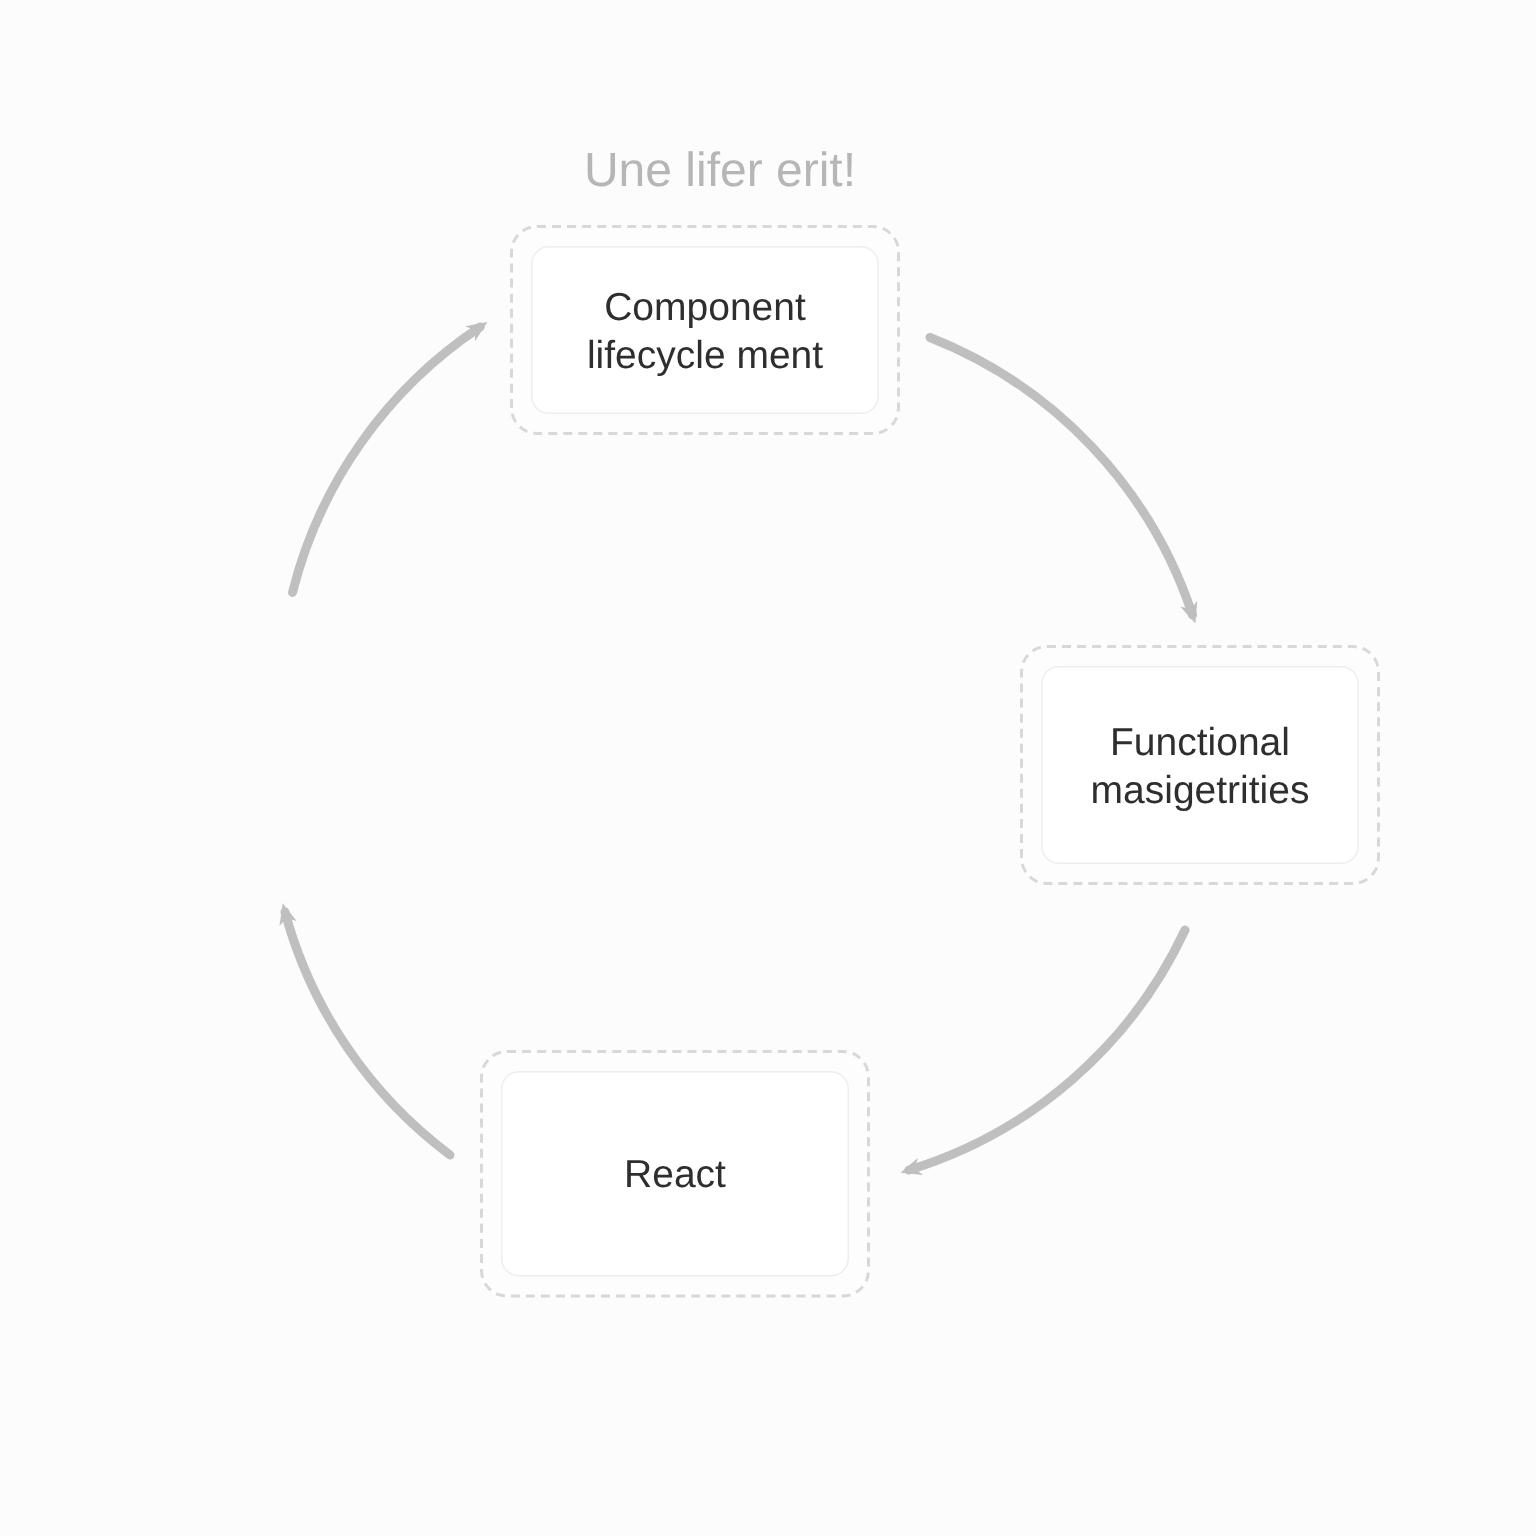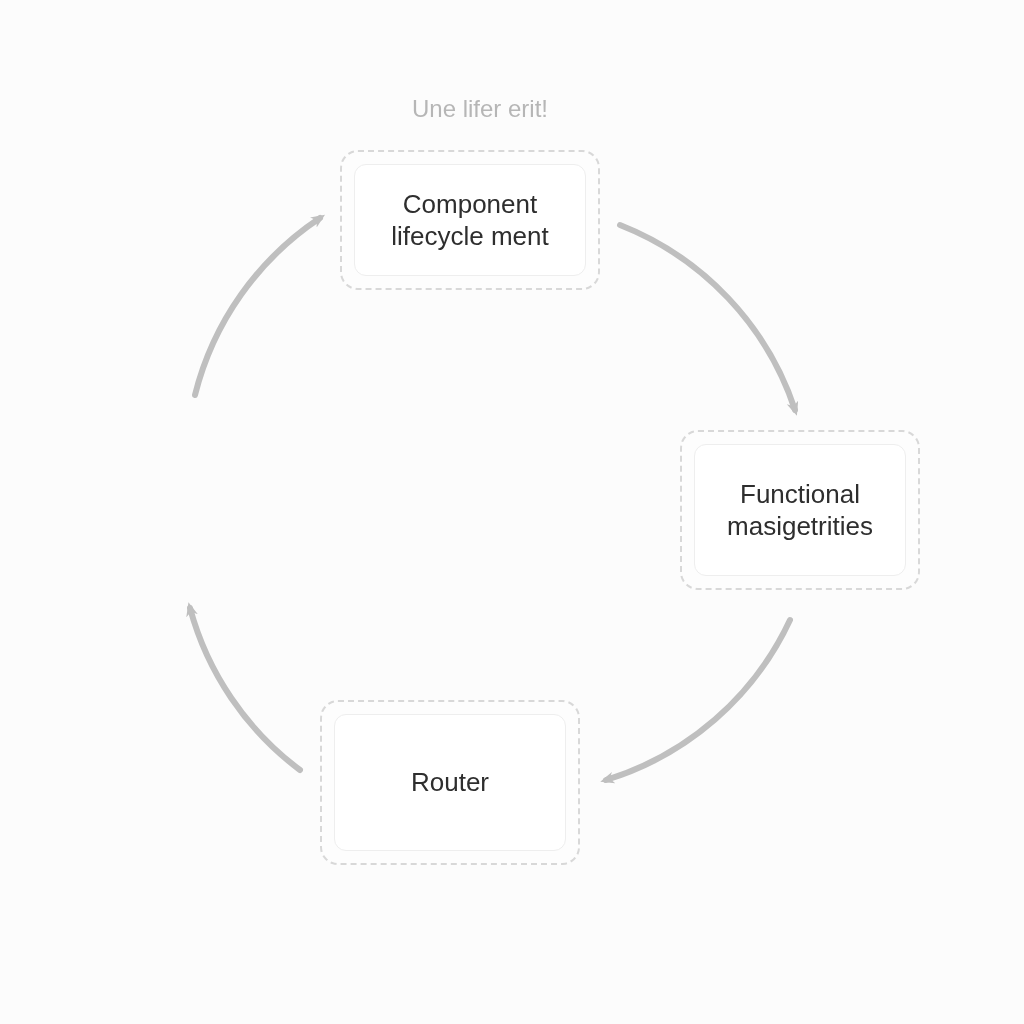--- a/index.html
+++ b/index.html
@@ -58,21 +58,21 @@
   
   .node.top    { left: 340px; top: 150px; width: 260px; height: 140px; }
   .node.right  { left: 680px; top: 430px; width: 240px; height: 160px; }
   .node.bottom { left: 320px; top: 700px; width: 260px; height: 165px; }
   .node.left   { left: 100px; top: 420px; width: 210px; height: 160px; }
 
   
   .caption {
     position: absolute;
     color: #b6b6b6;
-    font-size: 24px;
+    font-size: 32px;
     font-weight: 400;
     text-align: center;
   }
   .caption.top    { left: 350px; top:  95px; width: 260px; }
   .caption.bottom { left: 300px; top: 890px; width: 360px; }
 </style>
 </head>
 <body>
 
 <div class="stage">
@@ -104,18 +104,18 @@
   </div>
 
   <div class="node right">
     <div class="inner">
       <div class="label">Functional masigetrities</div>
     </div>
   </div>
 
   <div class="node bottom">
     <div class="inner">
-      <div class="label">Router</div>
+      <div class="label">React</div>
     </div>
   </div>
 
 
 </div>
 
 </body></html>

